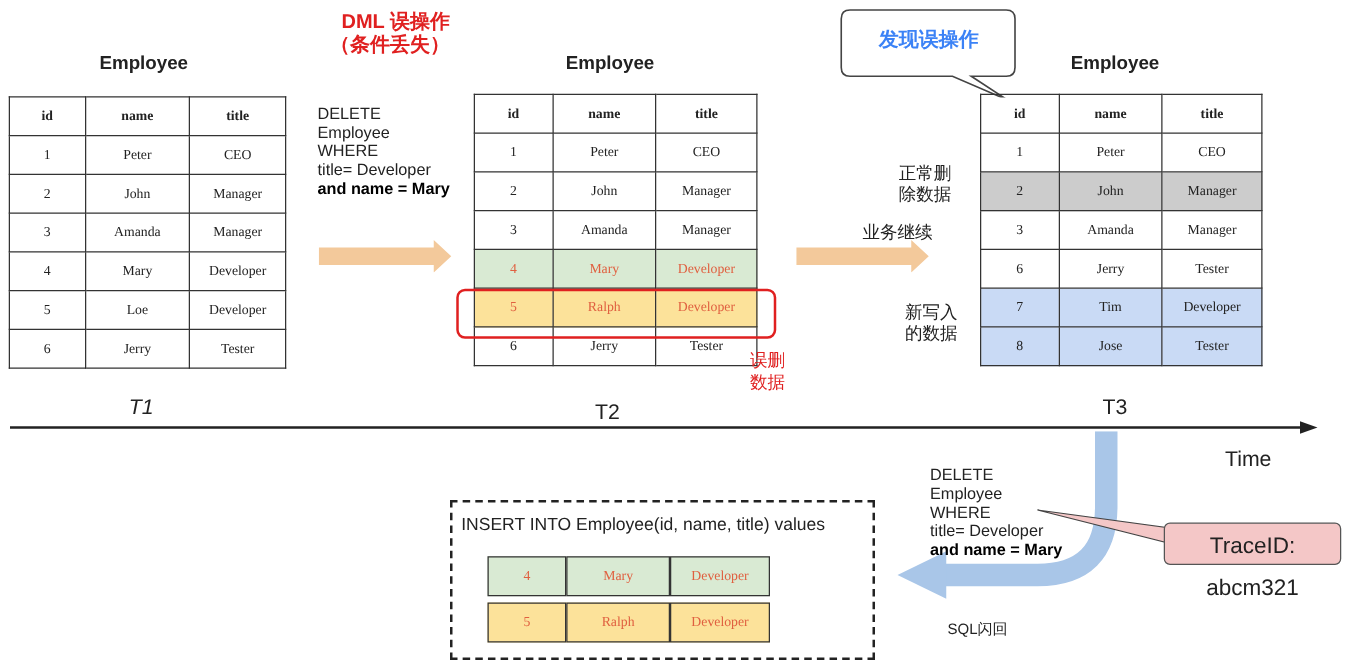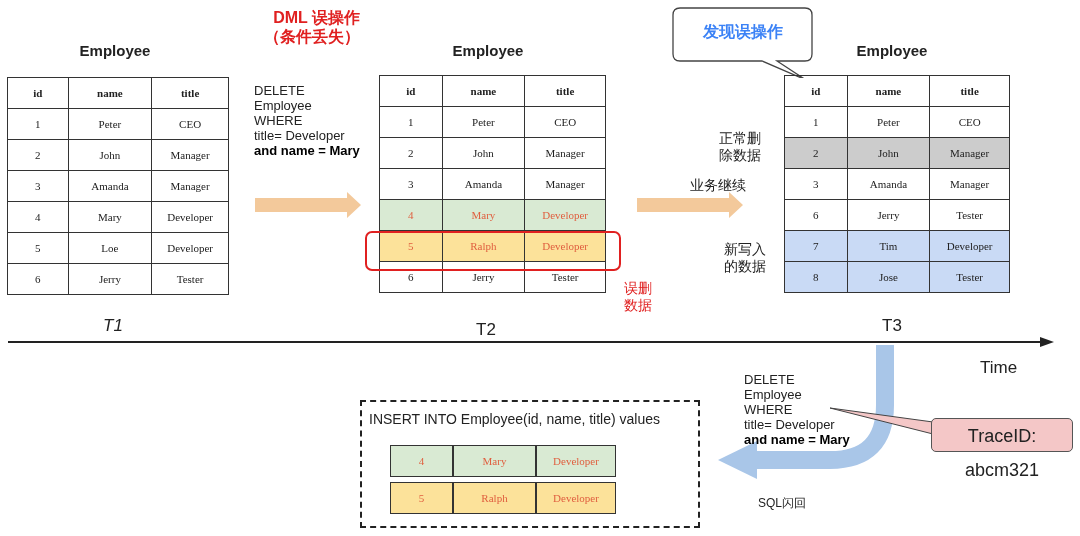--- a/index.html
+++ b/index.html
@@ -125,21 +125,21 @@
         <td>Developer</td>
       </tr>
   <tr>
         <td>6</td>
         <td>Jerry</td>
         <td>Tester</td>
       </tr>
 </tbody>
   </table>
 <div class="abs" style="left:365px;top:231px;width:252px;height:36px;border:2px solid #e02020;border-radius:7px;"></div>
-<div class="red-note" style="left:624px;top:280px;">
+<div class="red-note" style="left:600px;top:280px;">
   <div>误删</div>
   <div>数据</div>
 </div>
 <div class="tlabel" style="left:456px;top:320px;">T2</div>
 
 <div class="abs" style="left:650px;top:177px;font-size:14px;margin-left:40px;">业务继续</div>
 <svg class="abs" style="left:637px;top:192px;" width="110" height="26">
   <polygon points="0,6 92,6 92,0 106,13 92,26 92,20 0,20" fill="#f3c99b"></polygon>
 </svg>
 

